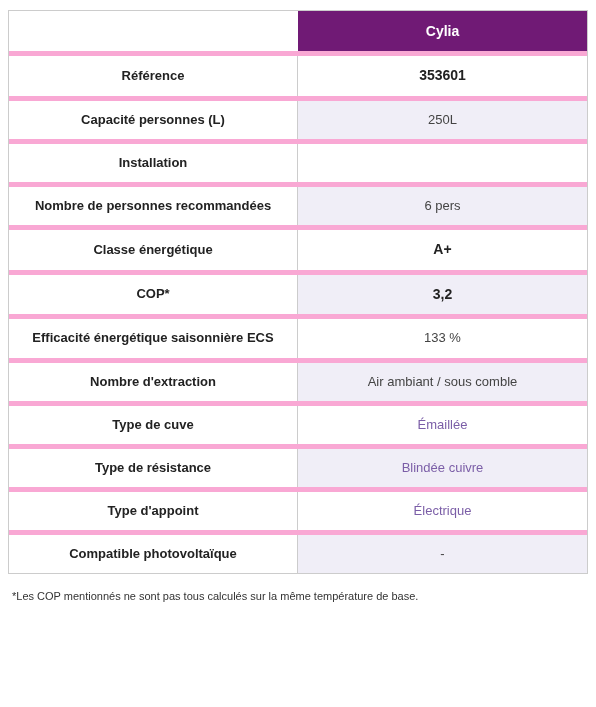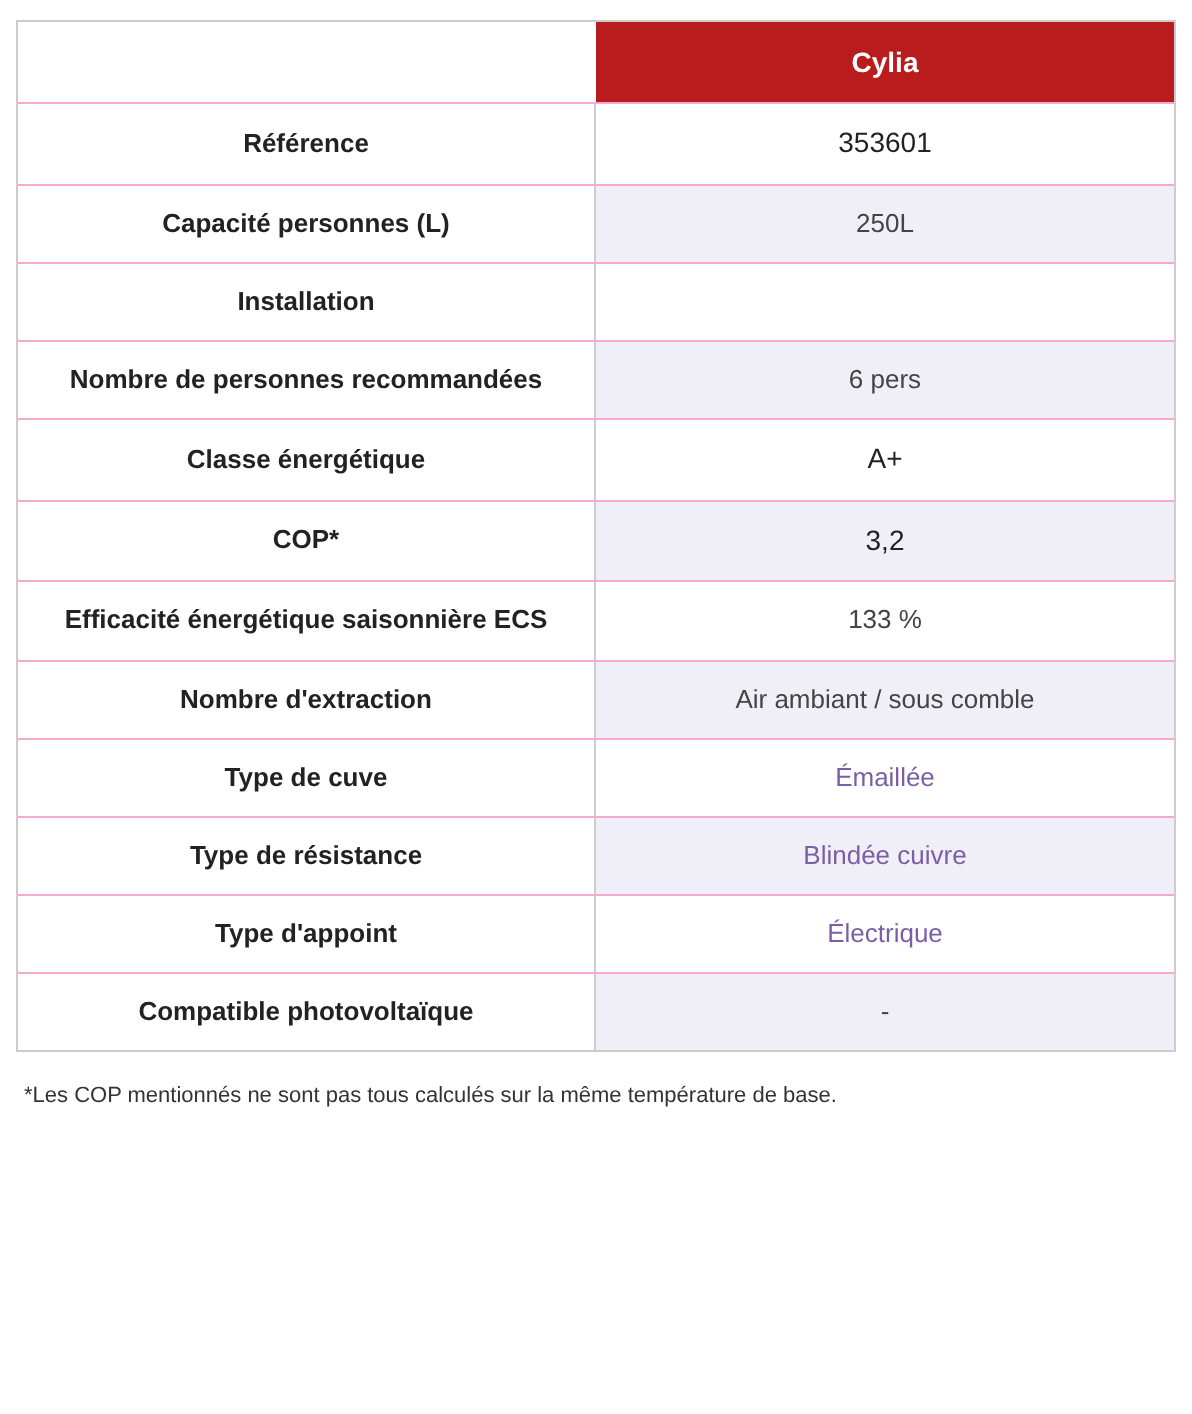--- a/index.html
+++ b/index.html
@@ -16,34 +16,34 @@
       border: 1px solid #ccc;
     }
     .header-row {
       display: grid;
       grid-template-columns: 1fr 1fr;
     }
     .header-left {
       background: #fff;
     }
     .header-right {
-      background: #b91c1c;
+      background: #701a75;
       color: #fff;
       font-weight: bold;
       font-size: 14px;
       text-align: center;
       padding: 12px 8px;
       display: flex;
       align-items: center;
       justify-content: center;
     }
     .data-row {
       display: grid;
       grid-template-columns: 1fr 1fr;
-      border-top: 1px solid #f9a8d4;
+      border-top: 5px solid #f9a8d4;
     }
     .data-row:nth-child(even) .cell-right {
       background: #f0eef7;
     }
     .data-row:nth-child(odd) .cell-right {
       background: #fff;
     }
     .cell-left {
       padding: 10px 12px;
       font-weight: bold;
@@ -58,21 +58,21 @@
     .cell-right {
       padding: 10px 12px;
       display: flex;
       align-items: center;
       justify-content: center;
       text-align: center;
       line-height: 1.4;
       color: #444;
     }
     .cell-right.bold-value {
-      font-weight: normal;
+      font-weight: bold;
       color: #222;
       font-size: 14px;
     }
     .cell-right.purple-value {
       color: #7b5ea7;
       font-size: 13px;
     }
     .footer-note {
       width: 580px;
       margin: 4px auto;

